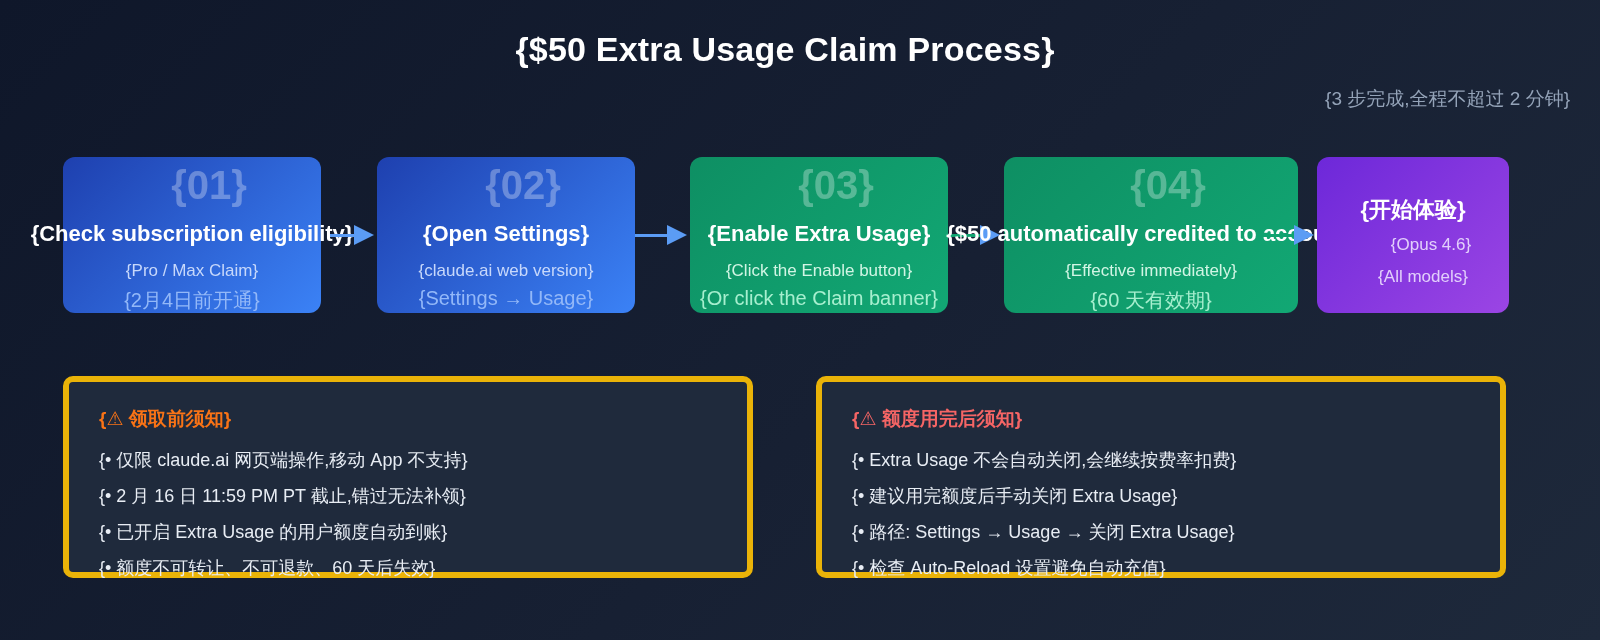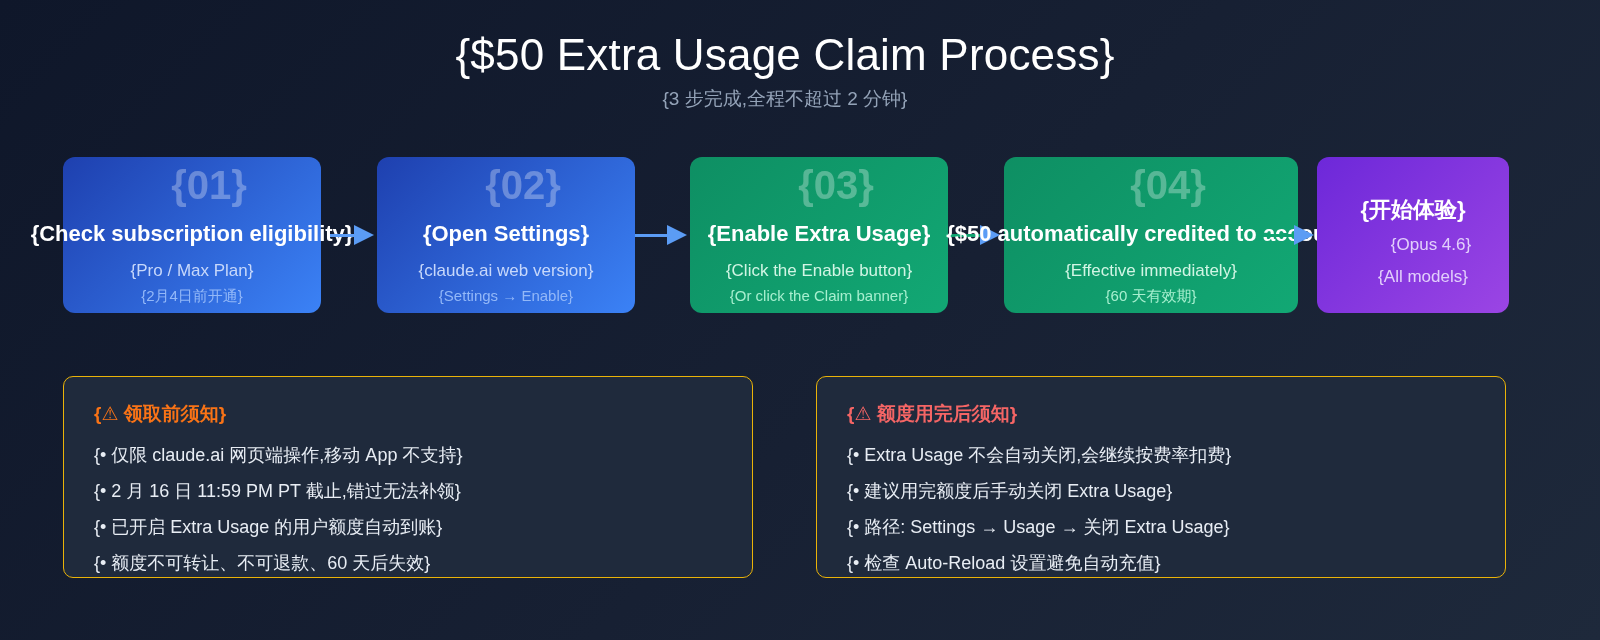--- a/index.html
+++ b/index.html
@@ -4,24 +4,24 @@
 <style>
   html, body { margin: 0; padding: 0; }
   body {
     width: 1600px; height: 640px; overflow: hidden; position: relative;
     background: linear-gradient(135deg, #0f172a 0%, #172033 55%, #1e293b 100%);
     font-family: "Liberation Sans", "DejaVu Sans", sans-serif;
     color: #ffffff;
   }
   .title {
     position: absolute; left: 0; top: 30px; width: 1570px; text-align: center;
-    font-size: 44px; font-weight: normal; color: #ffffff; letter-spacing: 0.2px;
+    font-size: 34px; font-weight: bold; color: #ffffff; letter-spacing: 0.2px;
   }
   .subtitle {
-    position: absolute; left: 0; top: 86px; width: 1570px; text-align: center;
+    position: absolute; left: 0; top: 86px; width: 1570px; text-align: right;
     font-size: 19px; color: #94a3b8;
   }
   .card {
     position: absolute; top: 157px; height: 156px; border-radius: 12px;
     overflow: visible;
   }
   .card.blue { background: linear-gradient(135deg, #1e40af 0%, #3b82f6 100%); }
   .card.green { background: linear-gradient(135deg, #0e8f63 0%, #12a874 100%); }
   .card.purple { background: linear-gradient(135deg, #6d28d9 0%, #9b45e4 100%); }
   .card .num {
@@ -31,21 +31,21 @@
   .card .ctitle {
     position: absolute; left: 50%; top: 64px; transform: translateX(-50%);
     white-space: nowrap; font-size: 22px; font-weight: bold; color: #ffffff;
   }
   .card .d1 {
     position: absolute; left: 0; right: 0; top: 104px; text-align: center;
     font-size: 17px; white-space: nowrap;
   }
   .card .d2 {
     position: absolute; left: 0; right: 0; top: 130px; text-align: center;
-    font-size: 15px; white-space: nowrap;
+    font-size: 20px; white-space: nowrap;
   }
   .blue .d1 { color: #c7d8fb; }
   .blue .d2 { color: #93b8f8; }
   .green .d1 { color: #d1f5e4; }
   .green .d2 { color: #a7efcf; }
   .purple .ctitle { top: 38px; }
   .purple .d1 { top: 78px; color: #e2cffb; padding-left: 36px; }
   .purple .d2 { top: 110px; font-size: 17px; color: #e2cffb; padding-left: 20px; }
 
   .arrow { position: absolute; top: 223px; height: 24px; }
@@ -53,52 +53,52 @@
     position: absolute; left: 0; top: 11px; height: 3px; background: #5b9cf5;
   }
   .arrow .head {
     position: absolute; right: 0; top: 2px; width: 0; height: 0;
     border-top: 10px solid transparent; border-bottom: 10px solid transparent;
     border-left: 20px solid #5b9cf5;
   }
 
   .panel {
     position: absolute; top: 376px; height: 202px; border-radius: 10px;
-    background: #1f2a3c; border: 1px solid #eab308; box-sizing: border-box;
+    background: #1f2a3c; border: 6px solid #eab308; box-sizing: border-box;
   }
   .panel .ptitle {
     position: absolute; left: 30px; top: 24px; font-size: 19px; font-weight: bold;
   }
   .panel.orange .ptitle { color: #f97316; }
   .panel.red .ptitle { color: #f56565; }
   .panel ul { list-style: none; margin: 0; padding: 0; position: absolute; left: 30px; top: 66px; }
   .panel li { font-size: 18px; color: #e8edf4; height: 36px; line-height: 24px; white-space: nowrap; }
 </style>
 </head>
 <body>
 
 <div class="title">{$50 Extra Usage Claim Process}</div>
 <div class="subtitle">{3 步完成,全程不超过 2 分钟}</div>
 
 <div class="card blue" style="left:63px; width:258px;">
   <div class="num">{01}</div>
   <div class="ctitle">{Check subscription eligibility}</div>
-  <div class="d1">{Pro / Max Plan}</div>
+  <div class="d1">{Pro / Max Claim}</div>
   <div class="d2">{2月4日前开通}</div>
 </div>
 <div class="arrow" style="left:330px; width:44px;">
   <div class="line" style="width:28px;"></div>
     <div class="head"></div>
 </div>
 
 <div class="card blue" style="left:377px; width:258px;">
   <div class="num">{02}</div>
   <div class="ctitle">{Open Settings}</div>
   <div class="d1">{claude.ai web version}</div>
-  <div class="d2">{Settings → Enable}</div>
+  <div class="d2">{Settings → Usage}</div>
 </div>
 <div class="arrow" style="left:635px; width:52px;">
   <div class="line" style="width:36px;"></div>
     <div class="head"></div>
 </div>
 
 <div class="card green" style="left:690px; width:258px;">
   <div class="num">{03}</div>
   <div class="ctitle">{Enable Extra Usage}</div>
   <div class="d1">{Click the Enable button}</div>

